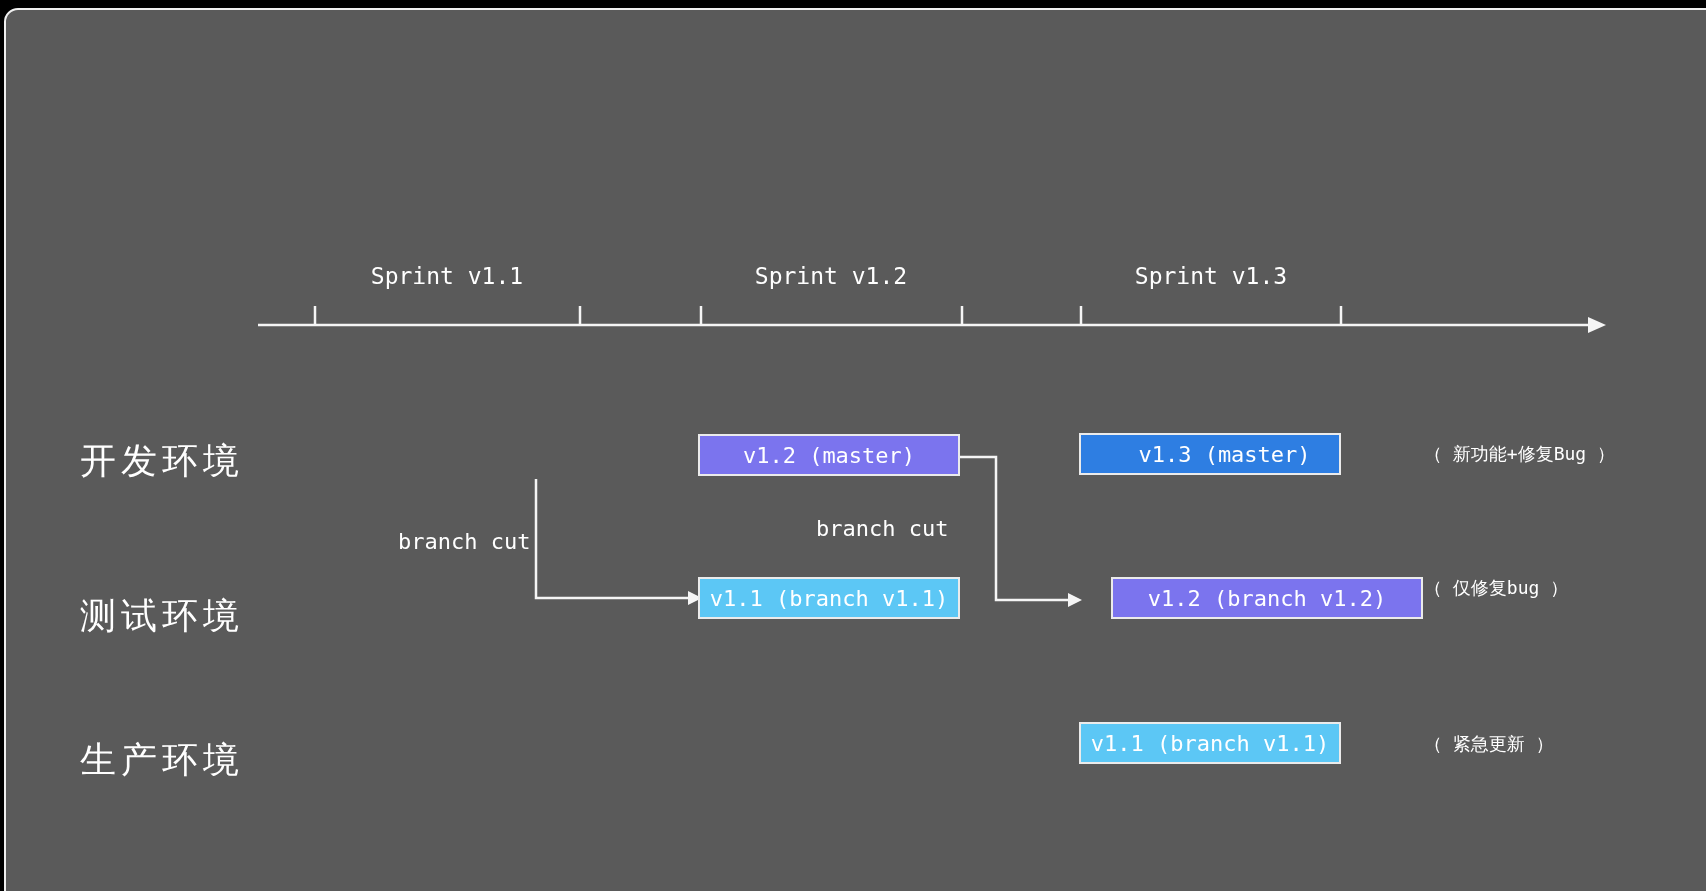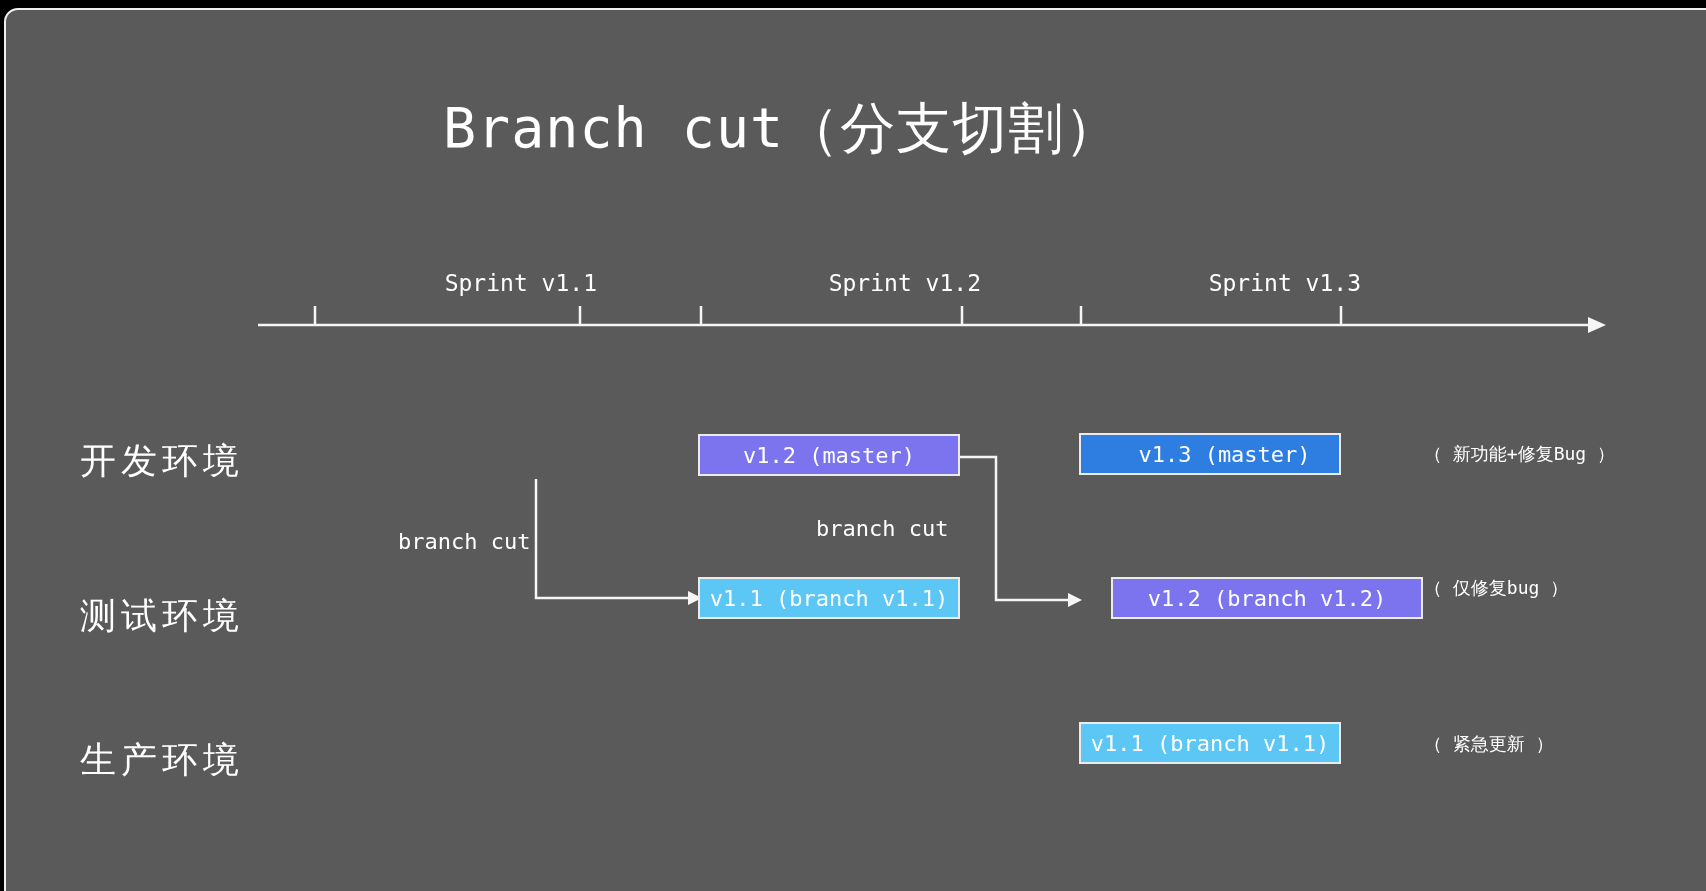--- a/index.html
+++ b/index.html
@@ -43,23 +43,23 @@
     letter-spacing: 1px;
   }
   svg.lines {
     position: absolute;
     left: 0; top: 0;
     width: 1706px;
     height: 891px;
   }
   .sprint-label {
     position: absolute;
-    top: 270px;
+    top: 263px;
     width: 300px;
-    text-align: right;
+    text-align: center;
     font-size: 23px;
     color: #ffffff;
     white-space: nowrap;
   }
   #sprint-0 { left: 297px; }
   #sprint-1 { left: 681px; }
   #sprint-2 { left: 1061px; }
   .env-label {
     position: absolute;
     left: 80px;
@@ -110,21 +110,20 @@
 </style>
 </head>
 <body>
 
 <div id="stage">
 
   <div class="canvas-frame"></div>
 
   <div class="content">
 
-    <div class="page-title">Branch cut（分支切割）</div>
 
     <svg class="lines" viewBox="0 0 1706 891">
 
       <line x1="258" y1="325" x2="1590" y2="325" stroke="#f5f5f5" stroke-width="2.5"></line>
       <polygon points="1588,317 1606,325 1588,333" fill="#f5f5f5"></polygon>
 
       <line x1="315" y1="306" x2="315" y2="326" stroke="#f5f5f5" stroke-width="2.5"></line>
       <line x1="580" y1="306" x2="580" y2="326" stroke="#f5f5f5" stroke-width="2.5"></line>
       <line x1="701" y1="306" x2="701" y2="326" stroke="#f5f5f5" stroke-width="2.5"></line>
       <line x1="962" y1="306" x2="962" y2="326" stroke="#f5f5f5" stroke-width="2.5"></line>

